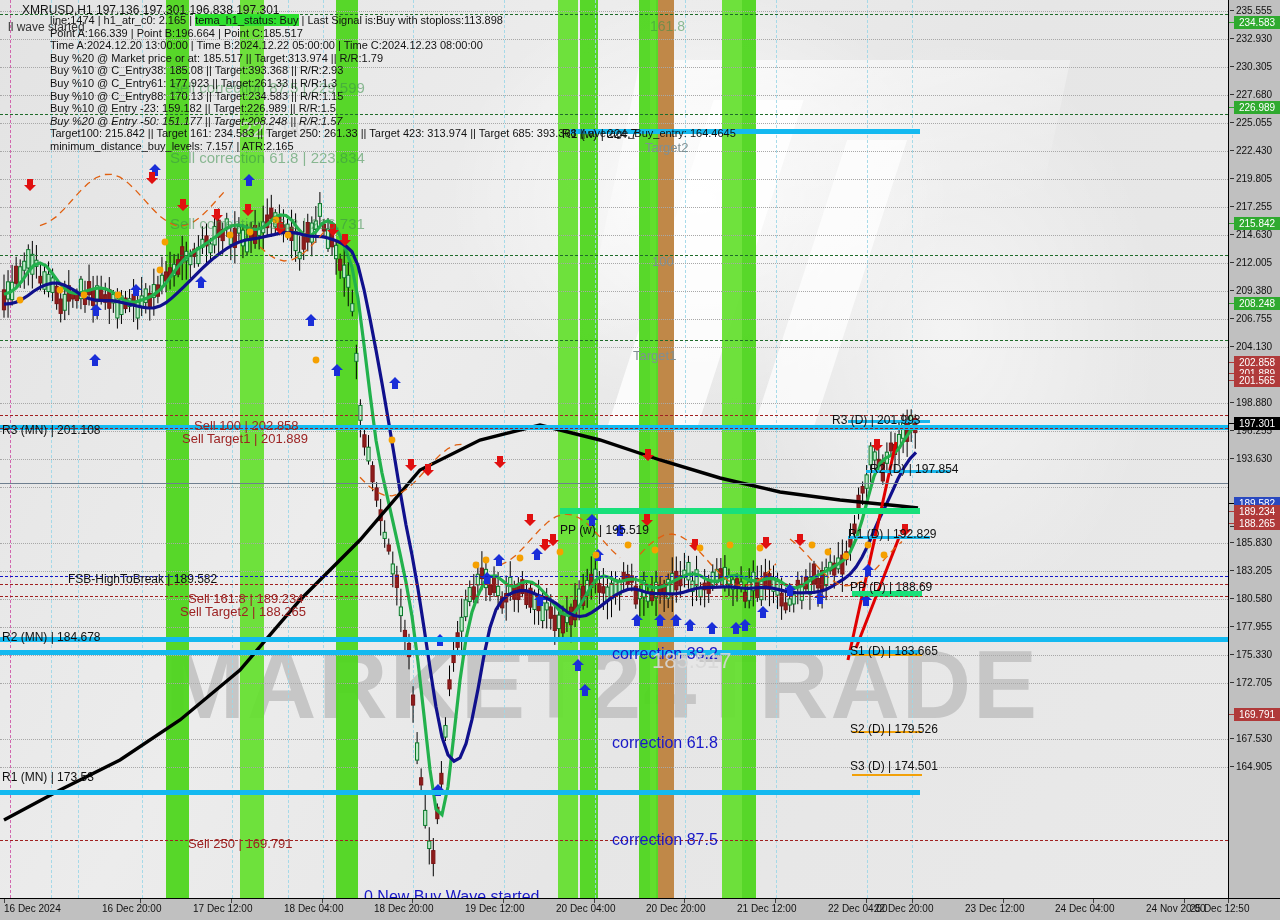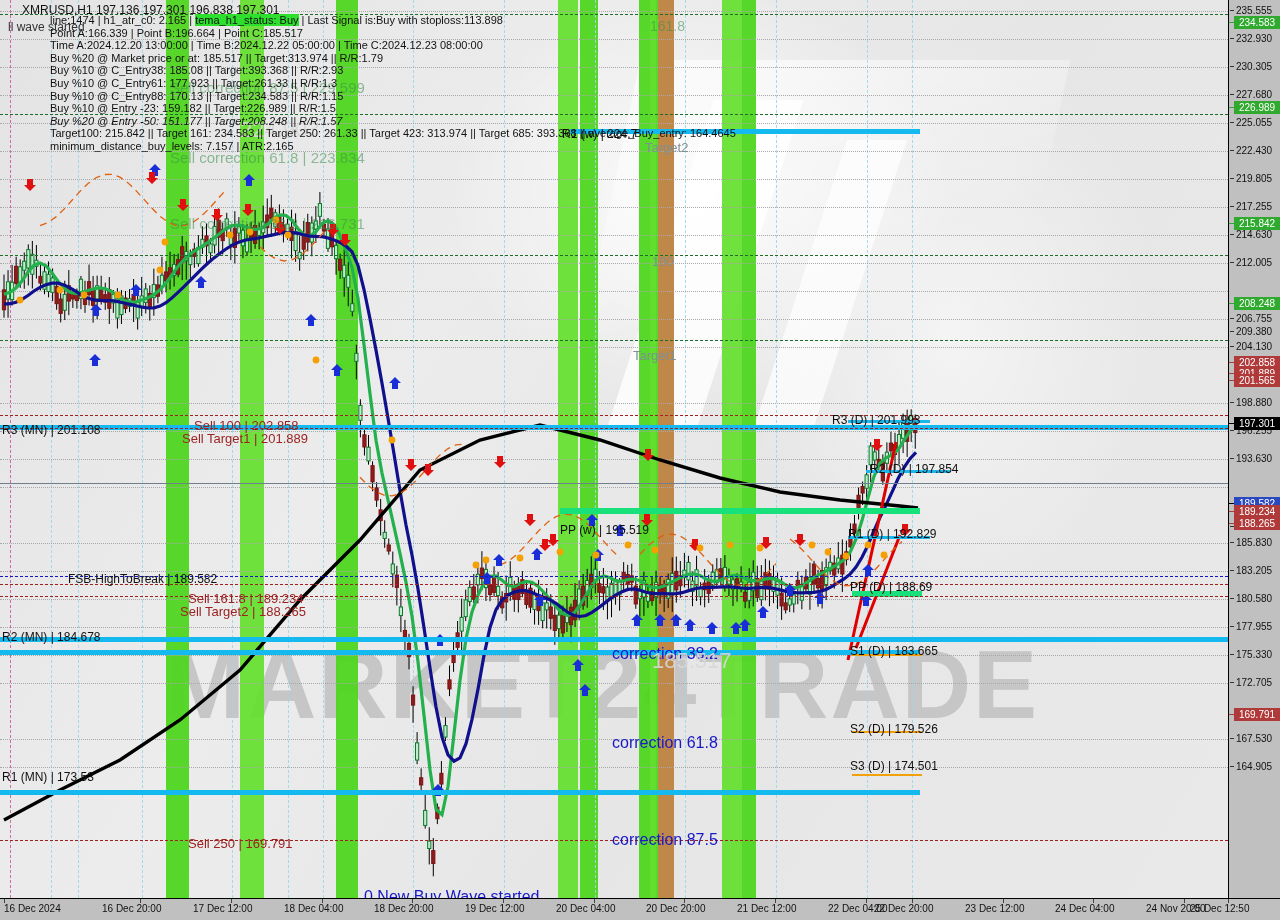--- a/index.html
+++ b/index.html
@@ -809,21 +809,21 @@
         <b>217.255</b>
       </div>
       <div class="tick" style="top: 229px;">
         <i></i>
         <b>214.630</b>
       </div>
       <div class="tick" style="top: 257px;">
         <i></i>
         <b>212.005</b>
       </div>
-      <div class="tick" style="top: 285px; margin-top: 41px;">
+      <div class="tick" style="top: 285px;">
         <i></i>
         <b>209.380</b>
       </div>
       <div class="tick" style="top: 313px;">
         <i></i>
         <b>206.755</b>
       </div>
       <div class="tick" style="top: 341px; text-align: right;">
         <i></i>
         <b>204.130</b>

